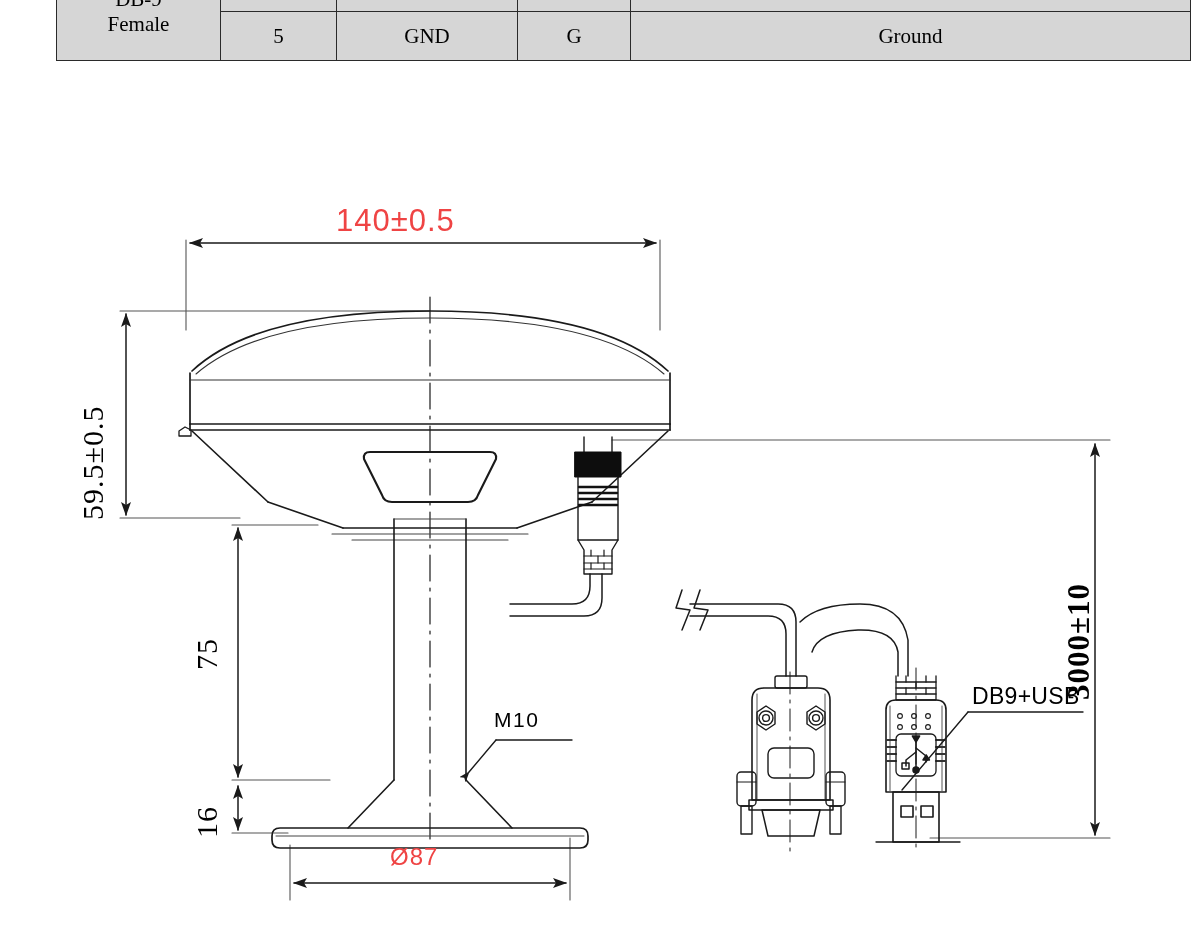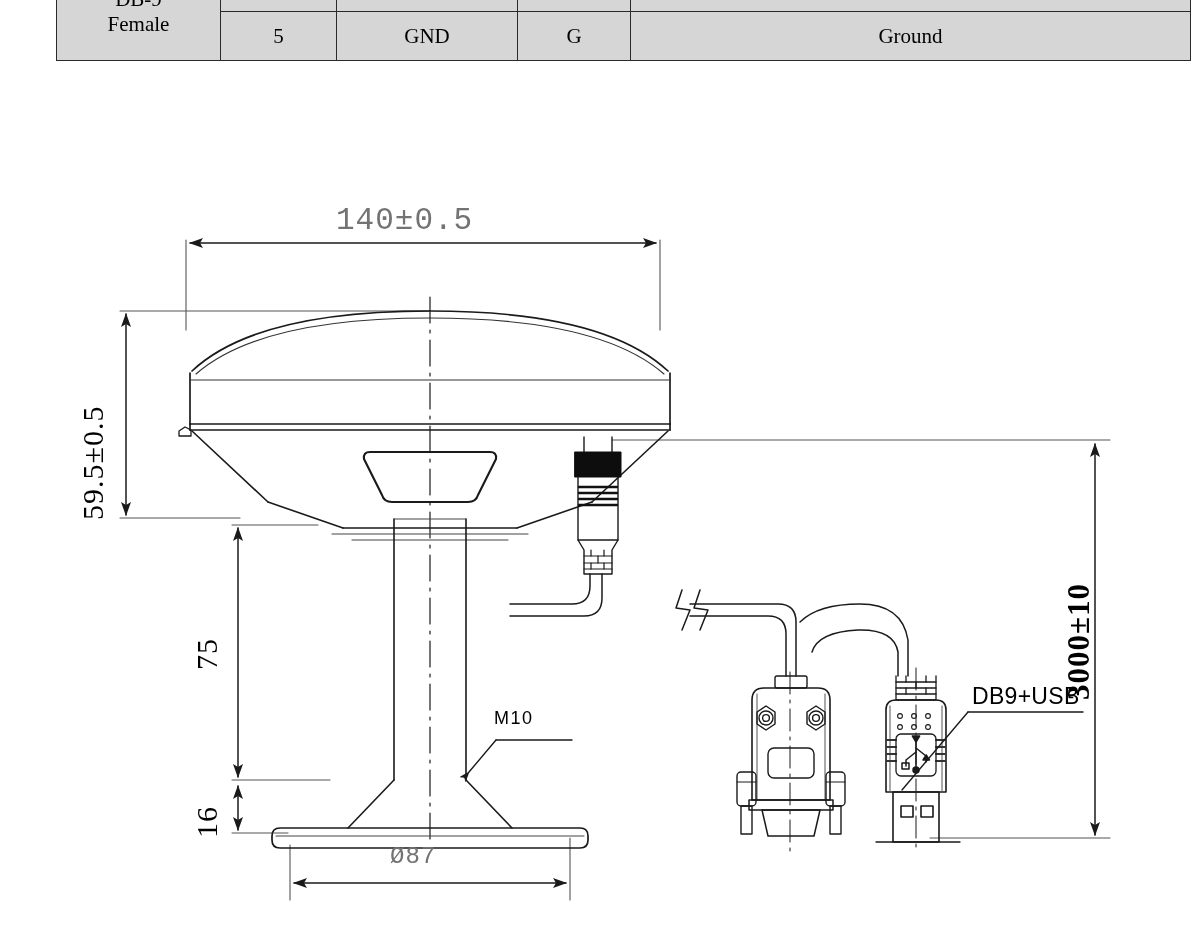--- a/index.html
+++ b/index.html
@@ -42,38 +42,38 @@
     font-family:"Liberation Serif","DejaVu Serif",serif;
   }
 
   
   .drawing{position:absolute;left:0;top:0;width:1200px;height:940px;}
   .drawing svg{display:block;}
 
   
   .dim{
     position:absolute;
-    font-family:Liberation Mono, monospace;
-    color:#737373;
+    font-family:Liberation Sans, sans-serif;
+    color:#ef4444;
     white-space:nowrap;
     line-height:1;
   }
   .dim-140{left:336px;top:205px;font-size:31px;letter-spacing:1px;}
   .dim-phi{left:390px;top:845px;font-size:24px;letter-spacing:1px;}
   .dim-595-wrap{position:absolute;left:78px;top:520px;}
   .rot{transform:rotate(-90deg);transform-origin:left top;
        font-family:"Liberation Serif","DejaVu Serif",serif;
        white-space:nowrap;line-height:1;position:absolute;left:0;top:0;}
   .dim-75-wrap{position:absolute;left:192px;top:670px;}
   .dim-16-wrap{position:absolute;left:192px;top:838px;}
   .dim-3000-wrap{position:absolute;left:1063px;top:700px;}
   .s30{font-size:30px;letter-spacing:1px;}
   .s30b{font-size:31px;letter-spacing:1px;font-weight:bold;}
   .lbl-m10{
-    position:absolute;left:494px;top:708px;font-size:18px;
+    position:absolute;left:494px;top:708px;font-size:21px;
     font-family:"Liberation Sans","DejaVu Sans",sans-serif;letter-spacing:1.5px;
   }
   .lbl-db9usb{
     position:absolute;left:972px;top:683px;font-size:23px;
     font-family:Liberation Sans, sans-serif;letter-spacing:.3px;
   }
 </style>
 </head>
 <body>
 

